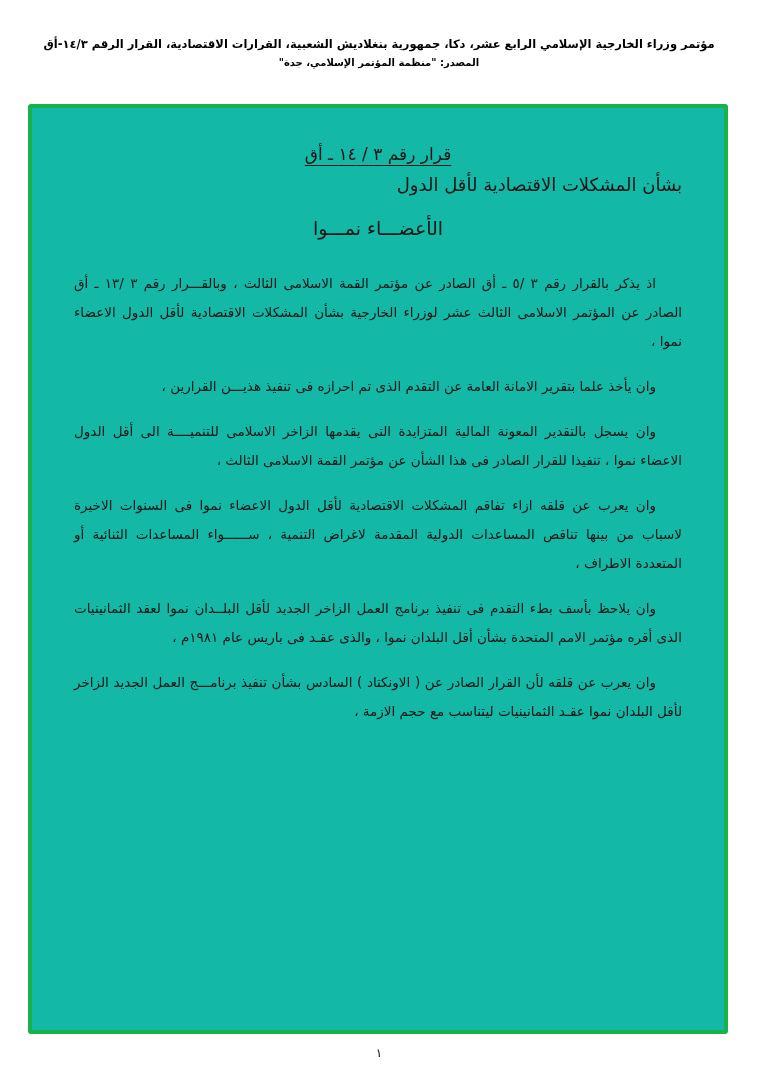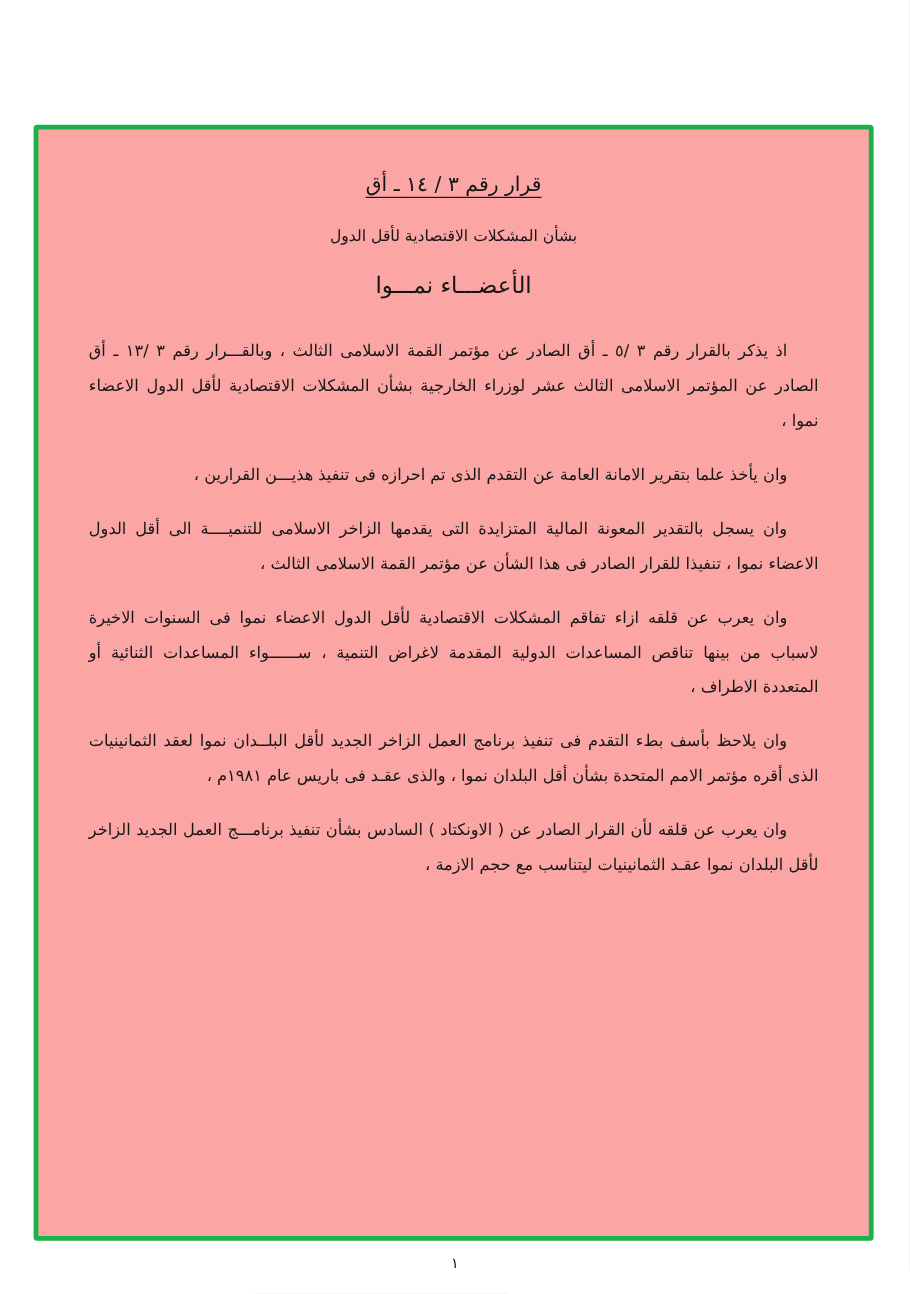--- a/index.html
+++ b/index.html
@@ -52,21 +52,21 @@
   
   .frame {
     position: absolute;
     top: 104px;
     left: 28px;
     width: 700px;
     height: 930px;
     border: 4px solid #19b24a;
     border-radius: 3px;
     box-sizing: border-box;
-    background: #fca5a5;
+    background: #14b8a6;
     padding-left: 44px;
   }
 
   .doc-inner {
     position: absolute;
     top: 22px;
     left: 42px;
     right: 42px;
     bottom: 16px;
     direction: rtl;
@@ -79,24 +79,23 @@
     font-weight: normal;
     letter-spacing: 1px;
     margin-top: 14px;
     margin-bottom: 0;
     color: #151515;
     text-decoration: underline;
     text-underline-offset: 5px;
     font-family: "DejaVu Sans", sans-serif;
   }
   .title-sub {
-    text-align: center;
-    font-size: 13px;
+    font-size: 18px;
     letter-spacing: 1px;
-    margin-top: 26px;
+    margin-top: 10px;
     color: #151515;
   }
   .title-sub2 {
     text-align: center;
     font-size: 19px;
     letter-spacing: 1px;
     margin-top: 22px;
     margin-bottom: 30px;
     color: #151515;
   }
@@ -123,20 +122,24 @@
     text-align: center;
     font-size: 12px;
     color: #111111;
   }
 </style>
 </head>
 <body>
 
 <div class="page">
 
+  <div class="header">
+    <div class="header-line1">مؤتمر وزراء الخارجية الإسلامي الرابع عشر، دكا، جمهورية بنغلاديش الشعبية، القرارات الاقتصادية، القرار الرقم ١٤/٣-أق</div>
+    <div class="header-line2">المصدر: "منظمة المؤتمر الإسلامي، جدة"</div>
+  </div>
 
   <div class="frame">
     <div class="doc-inner">
 
       <div class="title-main">قرار رقم ٣ / ١٤ ـ أق</div>
       <div class="title-sub">بشأن المشكلات الاقتصادية لأقل الدول</div>
       <div class="title-sub2">الأعضـــاء نمـــوا</div>
 
       <p class="para indent">اذ يذكر بالقرار رقم ٣ /٥ ـ أق الصادر عن مؤتمر القمة الاسلامى الثالث ، وبالقـــرار رقم ٣ /١٣ ـ أق الصادر عن المؤتمر الاسلامى الثالث عشر لوزراء الخارجية بشأن المشكلات الاقتصادية لأقل الدول الاعضاء نموا ،</p>
       <p class="para indent">وان يأخذ علما بتقرير الامانة العامة عن التقدم الذى تم احرازه فى تنفيذ هذيـــن القرارين ،</p>

